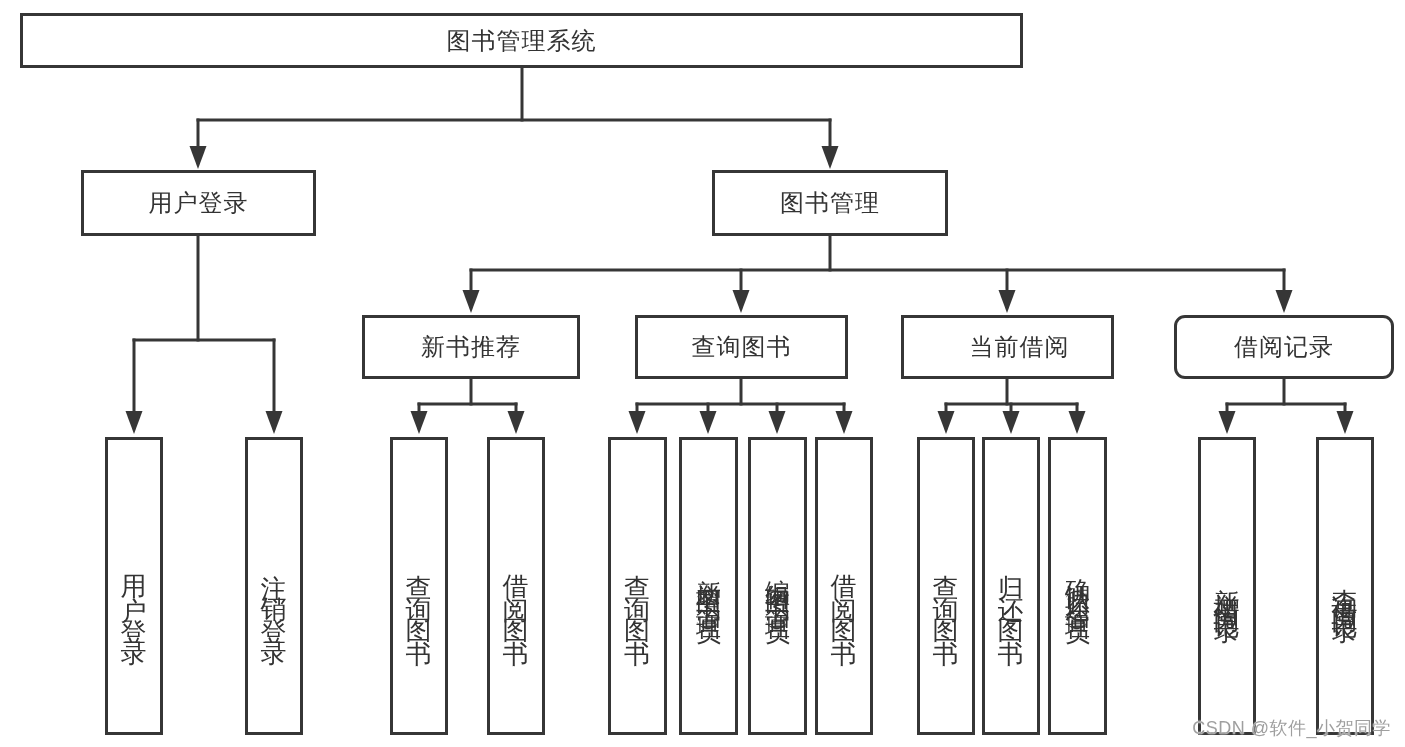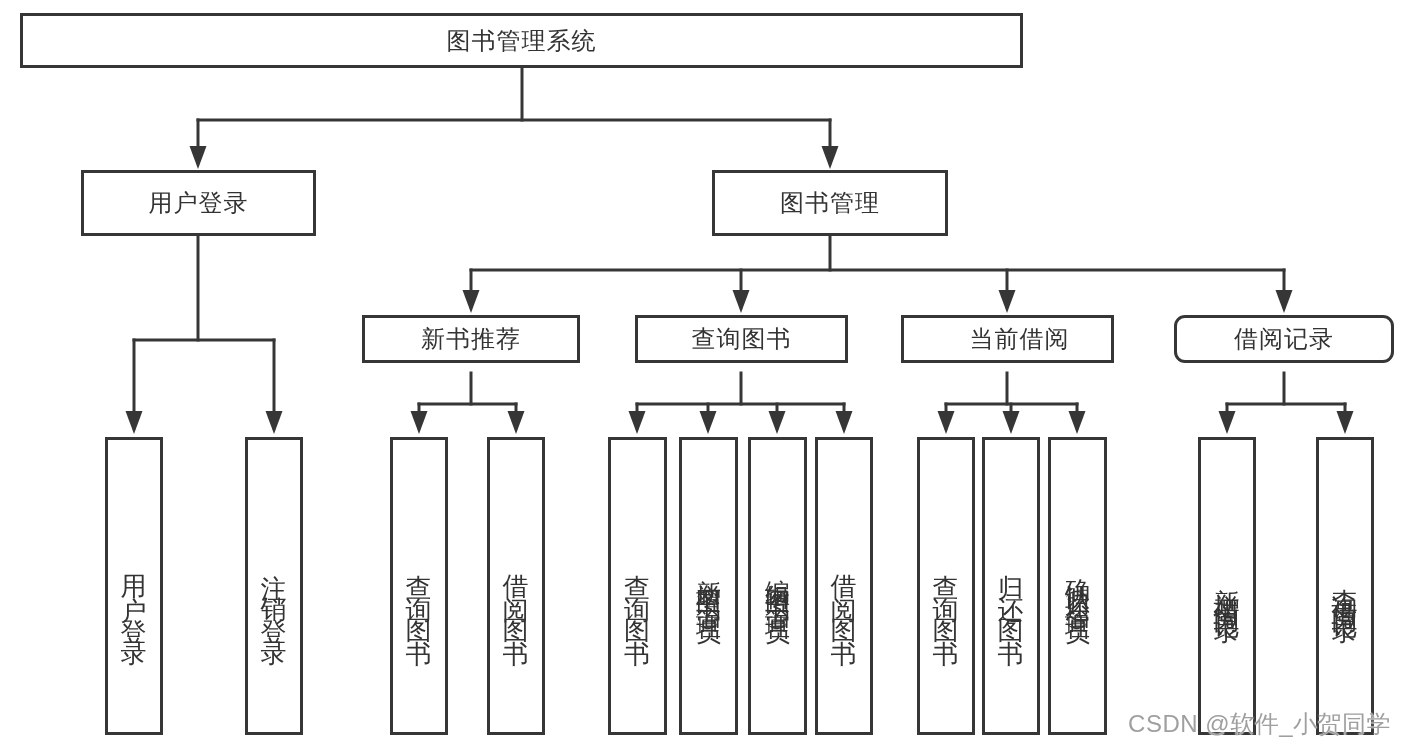--- a/index.html
+++ b/index.html
@@ -24,21 +24,21 @@
     display:flex;align-items:center;justify-content:center;
     text-align:center;
   }
   .hlabel{font-size:24px;letter-spacing:1px;white-space:nowrap;}
   
   .root{left:20px;top:13px;width:1003px;height:55px;}
   
   .n-userlogin{left:81px;top:170px;width:235px;height:66px;}
   .n-bookmgmt{left:712px;top:170px;width:236px;height:66px;}
   
-  .lvl3{top:315px;height:48px;}
+  .lvl3{top:315px;height:64px;}
   .n-newbook{left:362px;width:218px;}
   .n-borrow{left:635px;width:213px;}
   .n-current{left:901px;width:213px;padding-left:24px;}
   .n-records{left:1174px;width:220px;border-radius:11px;}
   
   .leaf{
     position:absolute;top:437px;height:298px;width:58px;
     box-sizing:border-box;border:3px solid var(--line);
     background:#ffffff;
     display:flex;align-items:center;justify-content:center;
@@ -62,21 +62,21 @@
   .l7{left:748px;width:59px;}
   .l8{left:815px;}
   .l9{left:917px;}
   .l10{left:982px;}
   .l11{left:1048px;width:59px;}
   .l12{left:1198px;}
   .l13{left:1316px;}
   .watermark{
     position:absolute;
     right:14px;bottom:7px;
-    font-size:24px;
+    font-size:18px;
     color:rgba(154,154,154,0.95);
     text-shadow:0 0 2px #ffffff,0 0 1px #ffffff;
     white-space:nowrap;
     letter-spacing:0.5px;
   }
 </style>
 </head>
 <body>
 
 <div class="stage">

